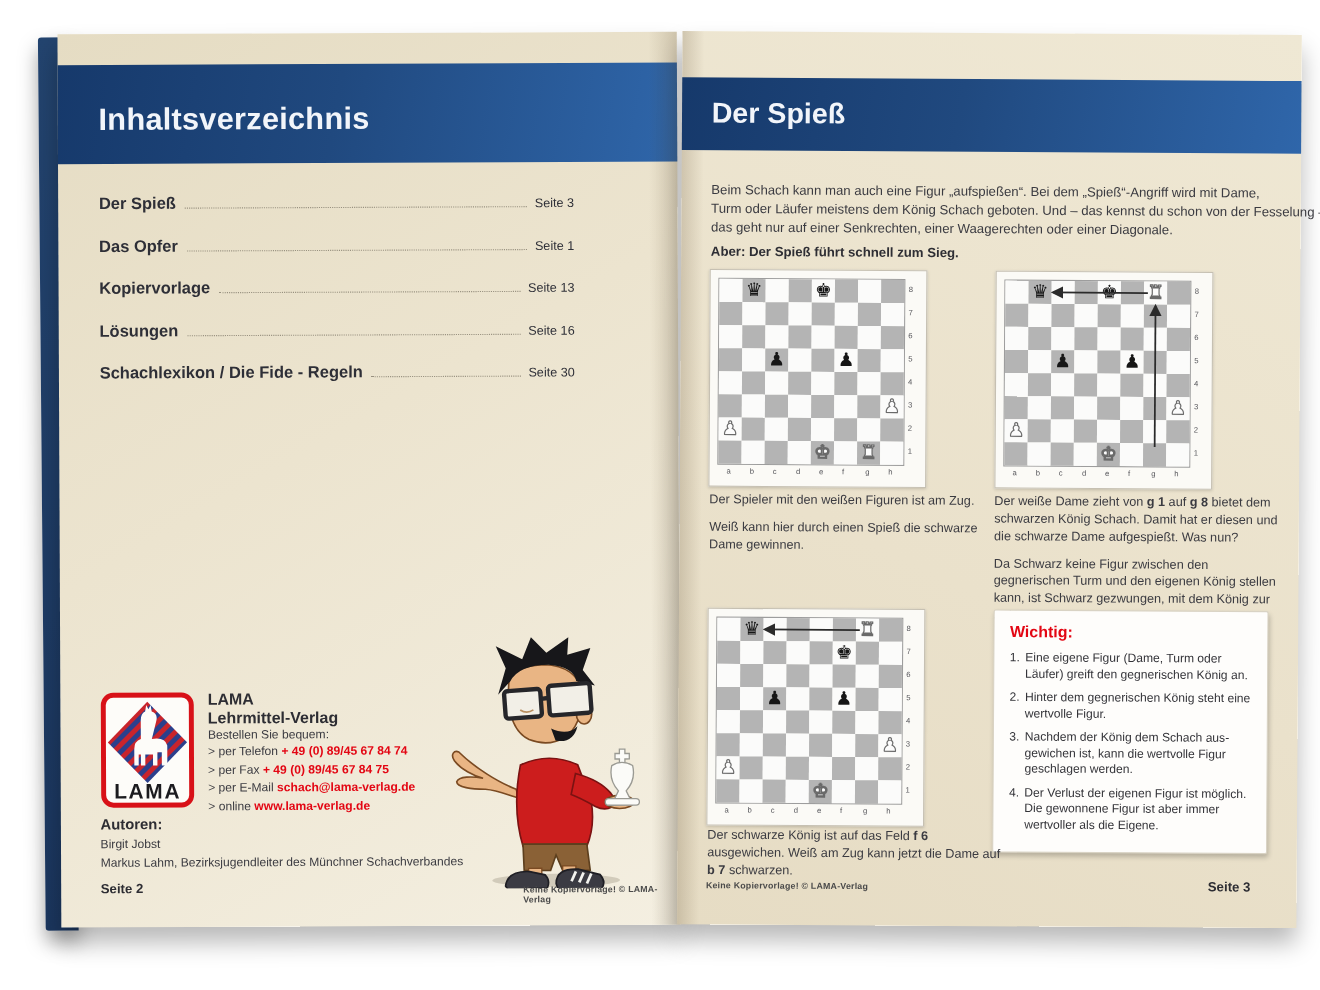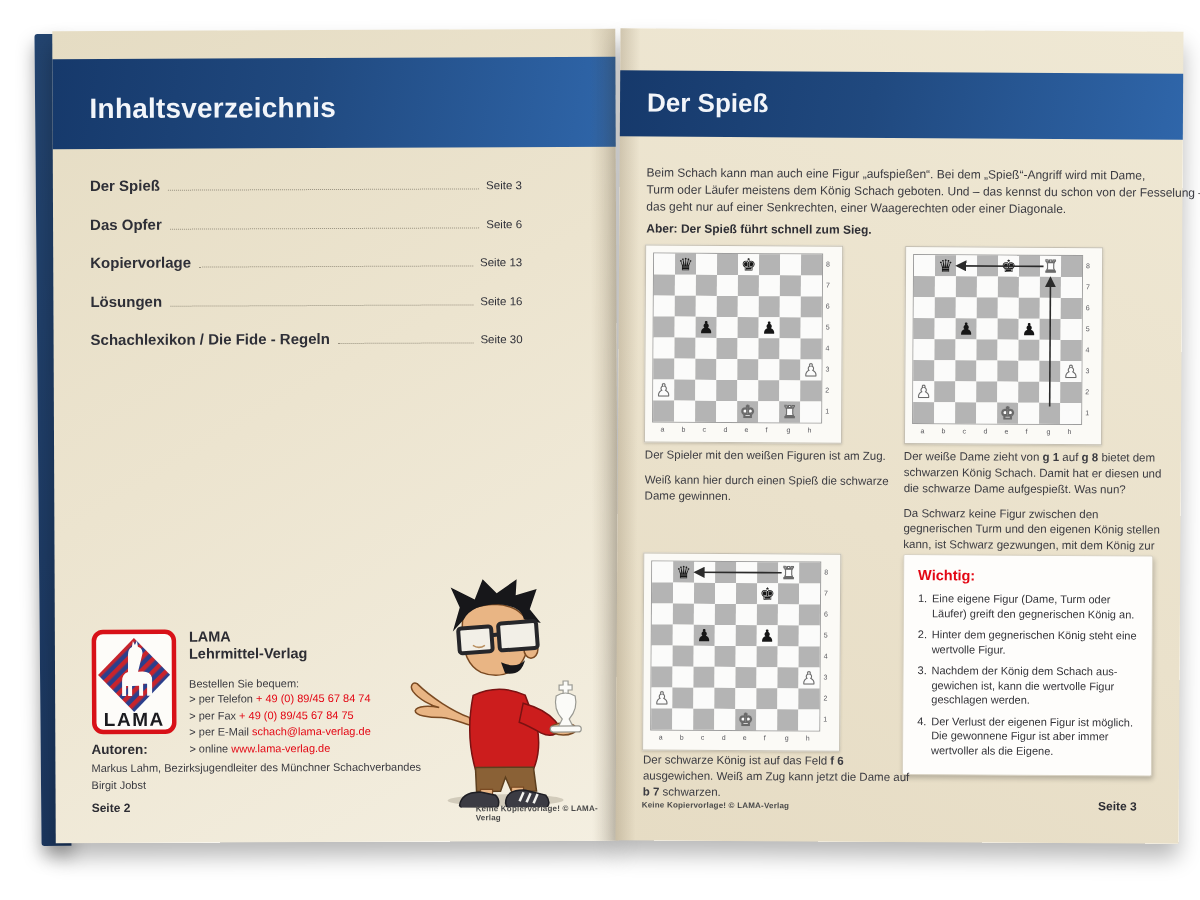--- a/index.html
+++ b/index.html
@@ -20,24 +20,24 @@
   
   .toc{position:absolute;left:37px;top:146px;width:432px;}
   .toc-row{display:flex;align-items:baseline;margin-bottom:21.5px;}
   .toc-label{font-size:15px;font-weight:bold;color:#2e2f37;white-space:nowrap;}
   .toc-leader{flex:1;border-bottom:1px dotted #97907f;margin:0 7px 3px 8px;height:1px;}
   .toc-page{font-size:11.5px;color:#2e2f37;white-space:nowrap;}
   
   .logo{position:absolute;left:36px;top:598px;}
   .pubtext{position:absolute;left:134px;top:597px;color:#2d2d33;}
   .pub-name{font-size:14.5px;font-weight:bold;line-height:1.25;}
-  .pub-sub{font-size:14.5px;font-weight:bold;margin-bottom:16px;}
+  .pub-sub{font-size:14.5px;font-weight:bold;margin-bottom:1px;}
   .pub-order{font-size:11px;margin-bottom:1px;color:#3a3a40;}
   .contact-line{font-size:11px;line-height:1.5;color:#3a3a40;white-space:nowrap;}
-  .contact-line .val{color:#e30613;}
+  .contact-line .val{color:#e30613;font-weight:bold;}
   .authors{position:absolute;left:36px;top:711px;color:#2d2d33;}
   .authors h3{margin:0 0 3px 0;font-size:13.5px;font-weight:bold;}
   .author-line{font-size:11px;line-height:1.5;color:#3a3a40;white-space:nowrap;}
   .pageno{position:absolute;font-size:12px;font-weight:bold;color:#2d2d33;}
   .pageno-left{left:36px;top:770px;}
   .pageno-right{right:42px;top:768px;}
   .smallfoot{position:absolute;font-size:8px;font-weight:bold;color:#4a4a4a;letter-spacing:.2px;}
   .foot-left{left:420px;top:775px;}
   .foot-right{left:26px;top:772px;}
   .mascot{position:absolute;left:348px;top:548px;}
@@ -91,21 +91,21 @@
 
     <div class="toc">
         <div class="toc-row">
           <span class="toc-label">Der Spieß</span>
           <span class="toc-leader"></span>
           <span class="toc-page">Seite 3</span>
         </div>
         <div class="toc-row">
           <span class="toc-label">Das Opfer</span>
           <span class="toc-leader"></span>
-          <span class="toc-page">Seite 6</span>
+          <span class="toc-page">Seite 1</span>
         </div>
         <div class="toc-row">
           <span class="toc-label">Kopiervorlage</span>
           <span class="toc-leader"></span>
           <span class="toc-page">Seite 13</span>
         </div>
         <div class="toc-row">
           <span class="toc-label">Lösungen</span>
           <span class="toc-leader"></span>
           <span class="toc-page">Seite 16</span>
@@ -140,22 +140,22 @@
           <div class="contact-line"><span class="lab">&gt; per Telefon </span><span class="val">+ 49 (0) 89/45 67 84 74</span></div>
           <div class="contact-line"><span class="lab">&gt; per Fax </span><span class="val">+ 49 (0) 89/45 67 84 75</span></div>
           <div class="contact-line"><span class="lab">&gt; per E-Mail </span><span class="val">schach@lama-verlag.de</span></div>
           <div class="contact-line"><span class="lab">&gt; online </span><span class="val">www.lama-verlag.de</span></div>
         </div>
     </div>
 
     <div class="authors">
       <h3>Autoren:</h3>
       <div>
+          <div class="author-line">Birgit Jobst</div>
           <div class="author-line">Markus Lahm, Bezirksjugendleiter des Münchner Schachverbandes</div>
-          <div class="author-line">Birgit Jobst</div>
         </div>
     </div>
 
     <div class="mascot">
       <svg width="200" height="230" viewBox="0 0 200 230">
         <ellipse cx="102" cy="223" rx="58" ry="6" fill="rgba(60,50,30,0.18)"></ellipse>
 
         <path d="M66,140 C50,134 28,120 14,106 C10,104 6,108 10,114 C16,122 28,128 36,130 C26,128 14,128 12,133 C12,138 26,140 38,140 C50,141 60,146 68,148 Z" fill="#e9b584" stroke="#7a4a22" stroke-width="1.5"></path>
 
         <path d="M70,118 Q96,106 122,118 L134,150 Q138,174 130,192 L72,192 Q62,158 70,118 Z" fill="#cc1d1d" stroke="#7a1212" stroke-width="1.5"></path>

